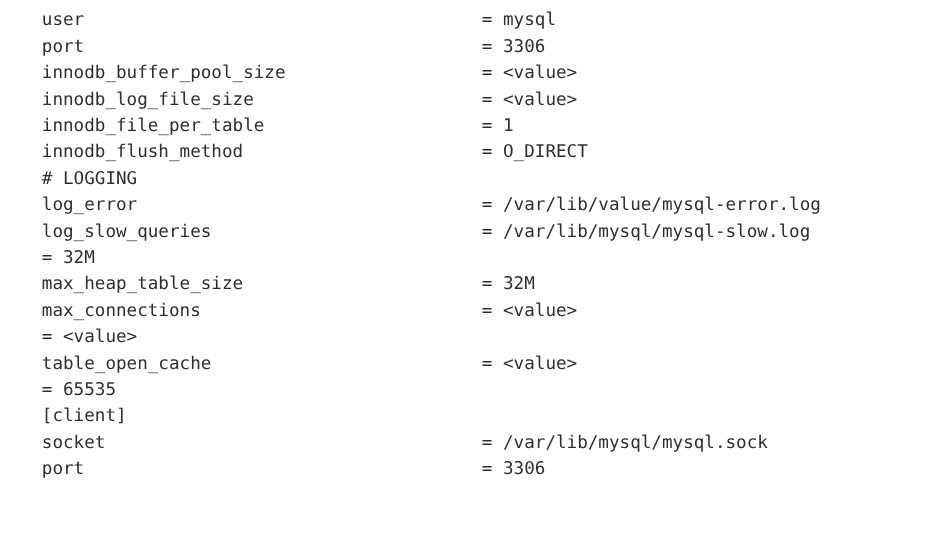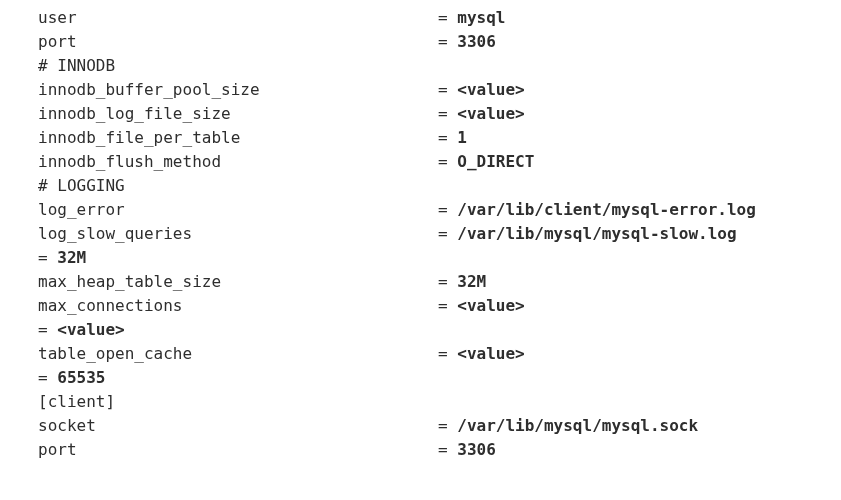--- a/index.html
+++ b/index.html
@@ -33,44 +33,38 @@
     width: 400px;
   }
   .config-line.no-value .config-key {
     width: auto;
   }
   .config-eq {
     flex: 0 0 auto;
   }
   .config-value {
     flex: 0 0 auto;
-    font-weight: bold;
   }
 </style>
 </head>
 <body>
 
 <div class="config-view" id="config-view">
   <div class="config-line">
     <span class="config-key">user</span>
     <span class="config-eq">= </span>
     <span class="config-value">mysql</span>
   </div>
 
   <div class="config-line">
     <span class="config-key">port</span>
     <span class="config-eq">= </span>
     <span class="config-value">3306</span>
   </div>
 
-  <div class="config-line no-value">
-    <span class="config-key"># INNODB</span>
-    
-    
-  </div>
 
   <div class="config-line">
     <span class="config-key">innodb_buffer_pool_size</span>
     <span class="config-eq">= </span>
     <span class="config-value">&lt;value&gt;</span>
   </div>
 
   <div class="config-line">
     <span class="config-key">innodb_log_file_size</span>
     <span class="config-eq">= </span>
@@ -91,21 +85,21 @@
 
   <div class="config-line no-value">
     <span class="config-key"># LOGGING</span>
     
     
   </div>
 
   <div class="config-line">
     <span class="config-key">log_error</span>
     <span class="config-eq">= </span>
-    <span class="config-value">/var/lib/client/mysql-error.log</span>
+    <span class="config-value">/var/lib/value/mysql-error.log</span>
   </div>
 
   <div class="config-line">
     <span class="config-key">log_slow_queries</span>
     <span class="config-eq">= </span>
     <span class="config-value">/var/lib/mysql/mysql-slow.log</span>
   </div>
 
 
   <div class="config-line">

